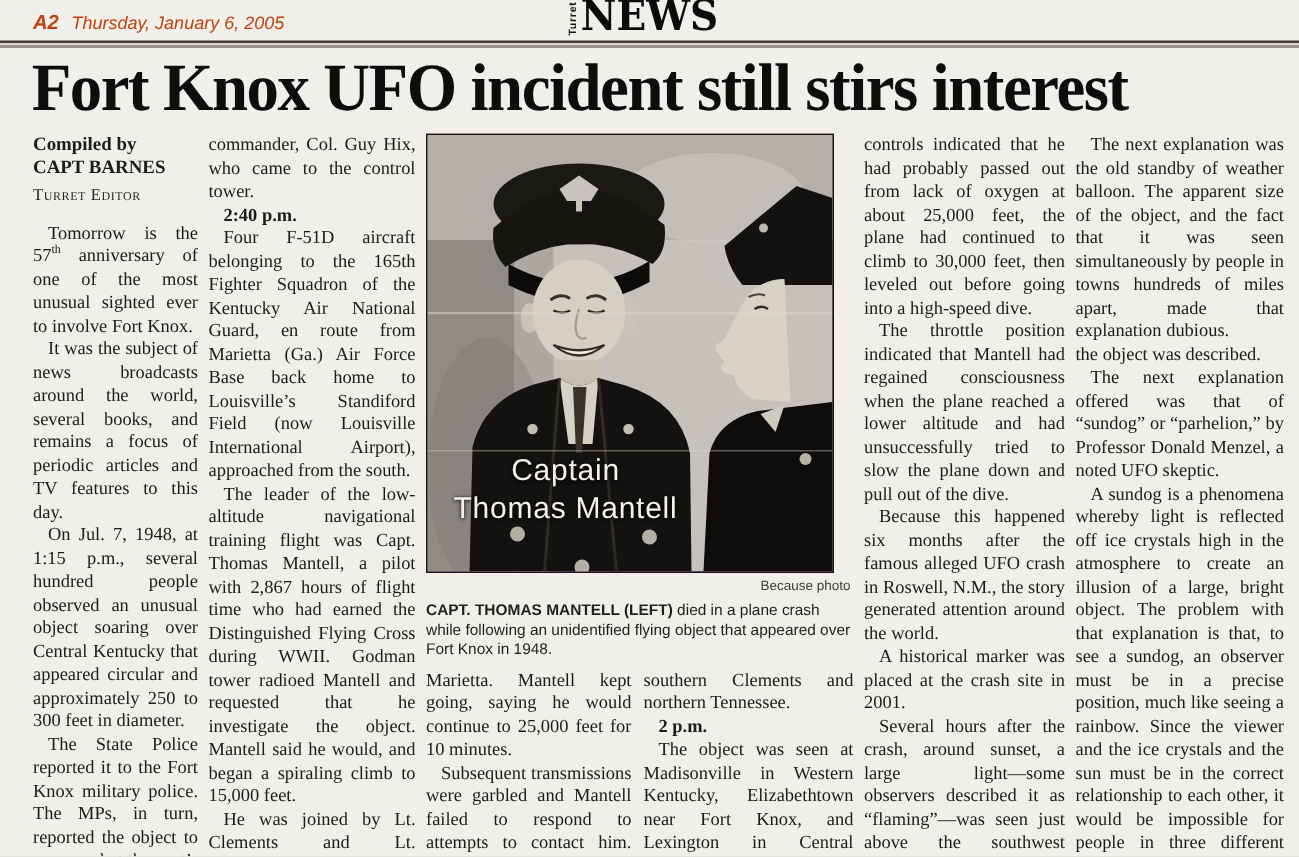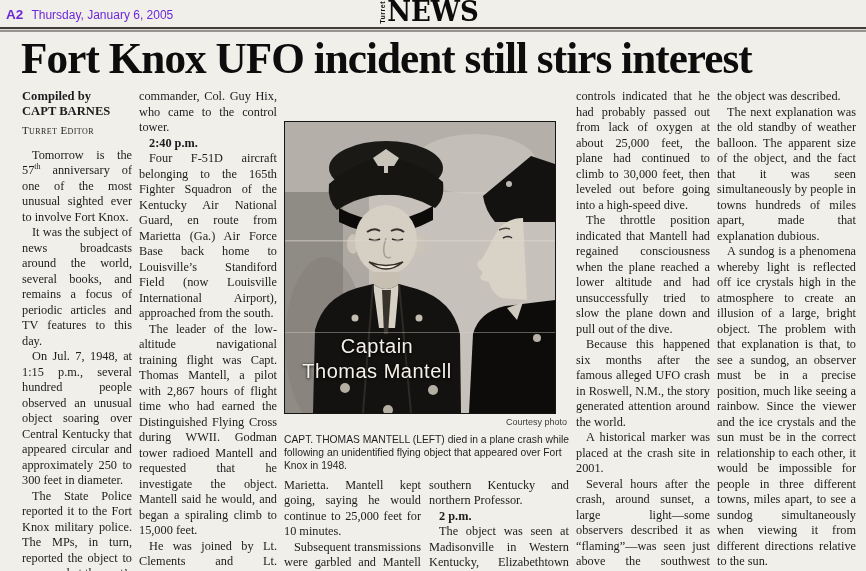--- a/index.html
+++ b/index.html
@@ -4,21 +4,21 @@
 <title>Turret News</title>
 <style>
   html,body{margin:0;padding:0;background:#dcdad6;}
   .page{
     position:relative;width:866px;height:571px;overflow:hidden;
     background:#f1efea;color:#1c1c1c;
     font-family:"Liberation Serif",serif;
   }
   
   .hdr{position:relative;height:27px;}
-  .folio{position:absolute;left:6px;top:7px;font-family:"Liberation Sans",sans-serif;font-size:12px;color:#6d28d9;}
+  .folio{position:absolute;left:22px;top:7px;font-family:"Liberation Sans",sans-serif;font-size:12px;color:#c2410c;font-style:italic;}
   .folio .a2{font-weight:700;font-size:13.5px;margin-right:5px;}
   .masthead{position:absolute;left:50%;transform:translateX(-54%);top:1px;display:flex;align-items:center;}
   .mast-vert{writing-mode:vertical-rl;transform:rotate(180deg);font-family:"Liberation Sans",sans-serif;
     font-size:7px;font-weight:700;line-height:1;letter-spacing:.5px;margin-right:1px;color:#111;}
   .mast-news{font-family:"DejaVu Serif",serif;font-weight:900;font-size:26px;line-height:23px;
     letter-spacing:0;color:#0b0b0b;transform:scaleY(1.08);transform-origin:bottom;}
   .rule{height:5px;background:linear-gradient(to bottom,#403e3a 0 2px,#dbd8d3 2px 3px,#98948e 3px 5px);}
   
   .headline{
     margin:2px 0 5px 0;padding-left:22px;
@@ -36,34 +36,34 @@
   .blk{margin:0;}
   .ind{text-indent:10px;}
   .s-b{font-weight:700;}
   .s-sup{vertical-align:super;font-size:8px;line-height:0;}
   
   .byline{margin-bottom:9px;text-align:left;}
   .by-compiled,.by-author{font-weight:700;font-size:12.6px;line-height:14.5px;}
   .by-role{font-variant:small-caps;font-size:11px;letter-spacing:.4px;margin-top:5px;color:#262626;}
   
   .photo-fig{margin:0;}
-  .photo{position:relative;width:270px;height:291px;border:1px solid #161616;background:#701a75;margin-top:32px;}
+  .photo{position:relative;width:270px;height:291px;border:1px solid #161616;background:#701a75;}
   .photo svg{display:block;}
   .overlay{
     position:absolute;left:0;top:212px;width:184px;text-align:center;
     font-family:"Liberation Sans",sans-serif;color:#f4f1ea;
     font-size:20px;line-height:25px;letter-spacing:.5px;
     text-shadow:0 1px 3px rgba(0,0,0,.75),0 0 2px rgba(0,0,0,.5);
   }
   .credit{text-align:right;font-family:"Liberation Sans",sans-serif;font-size:9px;color:#3d3d3d;margin:1px 2px 2px 0;}
   .caption{
     font-family:"Liberation Sans",sans-serif;font-size:10.3px;line-height:13px;
     text-align:left;color:#1f1f1f;margin:0 0 6px 0;
   }
-  .cap-lead{font-weight:400;}
+  .cap-lead{font-weight:700;}
   .subcols{display:flex;gap:8px;}
   .c3{width:137px;}.c4{width:140px;}
 </style>
 </head>
 <body>
 
 <div class="page">
 
   <header class="hdr">
     <div class="folio">
@@ -150,43 +150,44 @@
             <circle cx="103" cy="288" r="5" fill="#b4aea3"></circle>
 
             <rect y="118" width="270" height="1.5" fill="#ddd9d2" opacity="0.5"></rect>
             <rect y="210" width="270" height="1" fill="#d8d4cd" opacity="0.4"></rect>
           </svg>
           <div class="overlay">
             <div>Captain</div>
             <div>Thomas Mantell</div>
           </div>
         </div>
-        <div class="credit">Courtesy photo</div>
+        <div class="credit">Because photo</div>
         <figcaption class="caption"><span class="cap-lead">CAPT. THOMAS MANTELL (LEFT)</span><span class="cap-rest"> died in a plane crash while following an unidentified flying object that appeared over Fort Knox in 1948.</span></figcaption>
       </figure>
       <div class="subcols">
         <div class="col c3">
             <p class="blk"><span>Marietta. Mantell kept going, saying he would continue to 25,000 feet for 10 minutes.</span></p>
             <p class="blk ind"><span>Subsequent transmissions were garbled and Mantell failed to respond to attempts to contact him. Hix sent two other pursuit planes after him, but they did not locate him.</span></p>
           </div>
         <div class="col c4">
-            <p class="blk"><span>southern Kentucky and northern Professor.</span></p>
+            <p class="blk"><span>southern Clements and northern Tennessee.</span></p>
             <p class="blk ind"><span class="s-b">2 p.m.</span></p>
             <p class="blk ind"><span>The object was seen at Madisonville in Western Kentucky, Elizabethtown near Fort Knox, and Lexington in Central Kentucky.</span></p>
           </div>
       </div>
     </div>
 
     <div class="col c5">
         <p class="blk"><span>controls indicated that he had probably passed out from lack of oxygen at about 25,000 feet, the plane had continued to climb to 30,000 feet, then leveled out before going into a high-speed dive.</span></p>
         <p class="blk ind"><span>The throttle position indicated that Mantell had regained consciousness when the plane reached a lower altitude and had unsuccessfully tried to slow the plane down and pull out of the dive.</span></p>
         <p class="blk ind"><span>Because this happened six months after the famous alleged UFO crash in Roswell, N.M., the story generated attention around the world.</span></p>
         <p class="blk ind"><span>A historical marker was placed at the crash site in 2001.</span></p>
         <p class="blk ind"><span>Several hours after the crash, around sunset, a large light—some observers described it as “flaming”—was seen just above the southwest horizon by towers at a dozen airfields in the midwest.</span></p>
       </div>
     <div class="col c6">
+        <p class="blk ind"><span>The next explanation was the old standby of weather balloon. The apparent size of the object, and the fact that it was seen simultaneously by people in towns hundreds of miles apart, made that explanation dubious.</span></p>
         <p class="blk"><span>the object was described.</span></p>
-        <p class="blk ind"><span>The next explanation was the old standby of weather balloon. The apparent size of the object, and the fact that it was seen simultaneously by people in towns hundreds of miles apart, made that explanation dubious.</span></p>
+        <p class="blk ind"><span>The next explanation offered was that of “sundog” or “parhelion,” by Professor Donald Menzel, a noted UFO skeptic.</span></p>
         <p class="blk ind"><span>A sundog is a phenomena whereby light is reflected off ice crystals high in the atmosphere to create an illusion of a large, bright object. The problem with that explanation is that, to see a sundog, an observer must be in a precise position, much like seeing a rainbow. Since the viewer and the ice crystals and the sun must be in the correct relationship to each other, it would be impossible for people in three different towns, miles apart, to see a sundog simultaneously when viewing it from different directions relative to the sun.</span></p>
       </div>
 
   </main>
 </div>
 
 </body></html>

